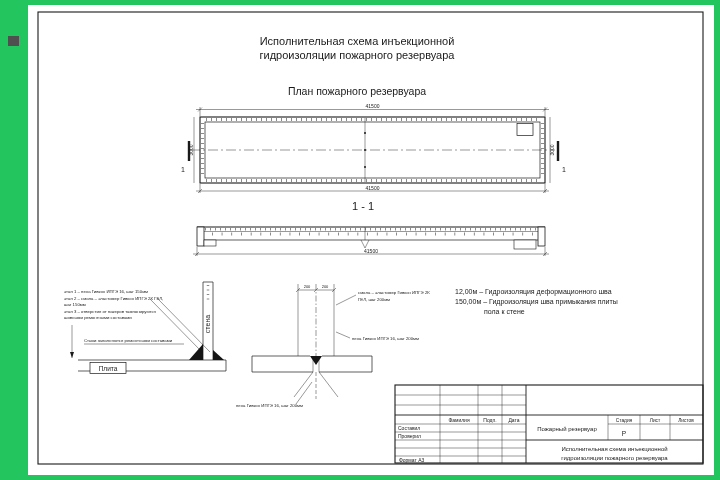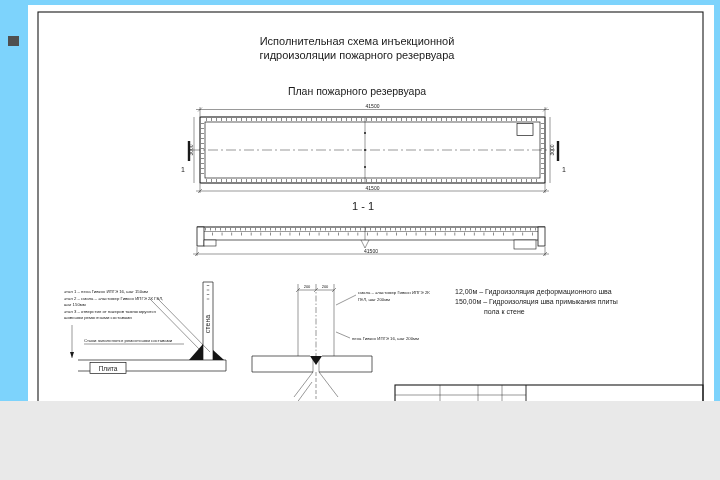--- a/index.html
+++ b/index.html
@@ -1,16 +1,16 @@
 <!DOCTYPE html>
 <html><head>
 <meta charset="utf-8">
 <style>
   html,body{margin:0;padding:0;background:#e9e9e9;}
-  #stage{position:relative;width:720px;height:401px;background:#7dd3fc;overflow:hidden;
+  #stage{position:relative;width:720px;height:480px;background:#22c55e;overflow:hidden;
          font-family:"Liberation Sans", sans-serif;}
   svg{position:absolute;left:0;top:0;}
   svg text{font-family:"Liberation Sans", sans-serif;fill:#1a1a1a;}
   .ln{stroke:#1a1a1a;stroke-width:0.7;fill:none;}
   .ln-b{stroke:#1a1a1a;stroke-width:1.1;fill:none;}
   .ln-t{stroke:#1a1a1a;stroke-width:0.45;fill:none;}
   .hatch{stroke:#8a8a8a;fill:none;}
   .wh{fill:#ffffff;stroke:#1a1a1a;}
 </style>
 </head>

